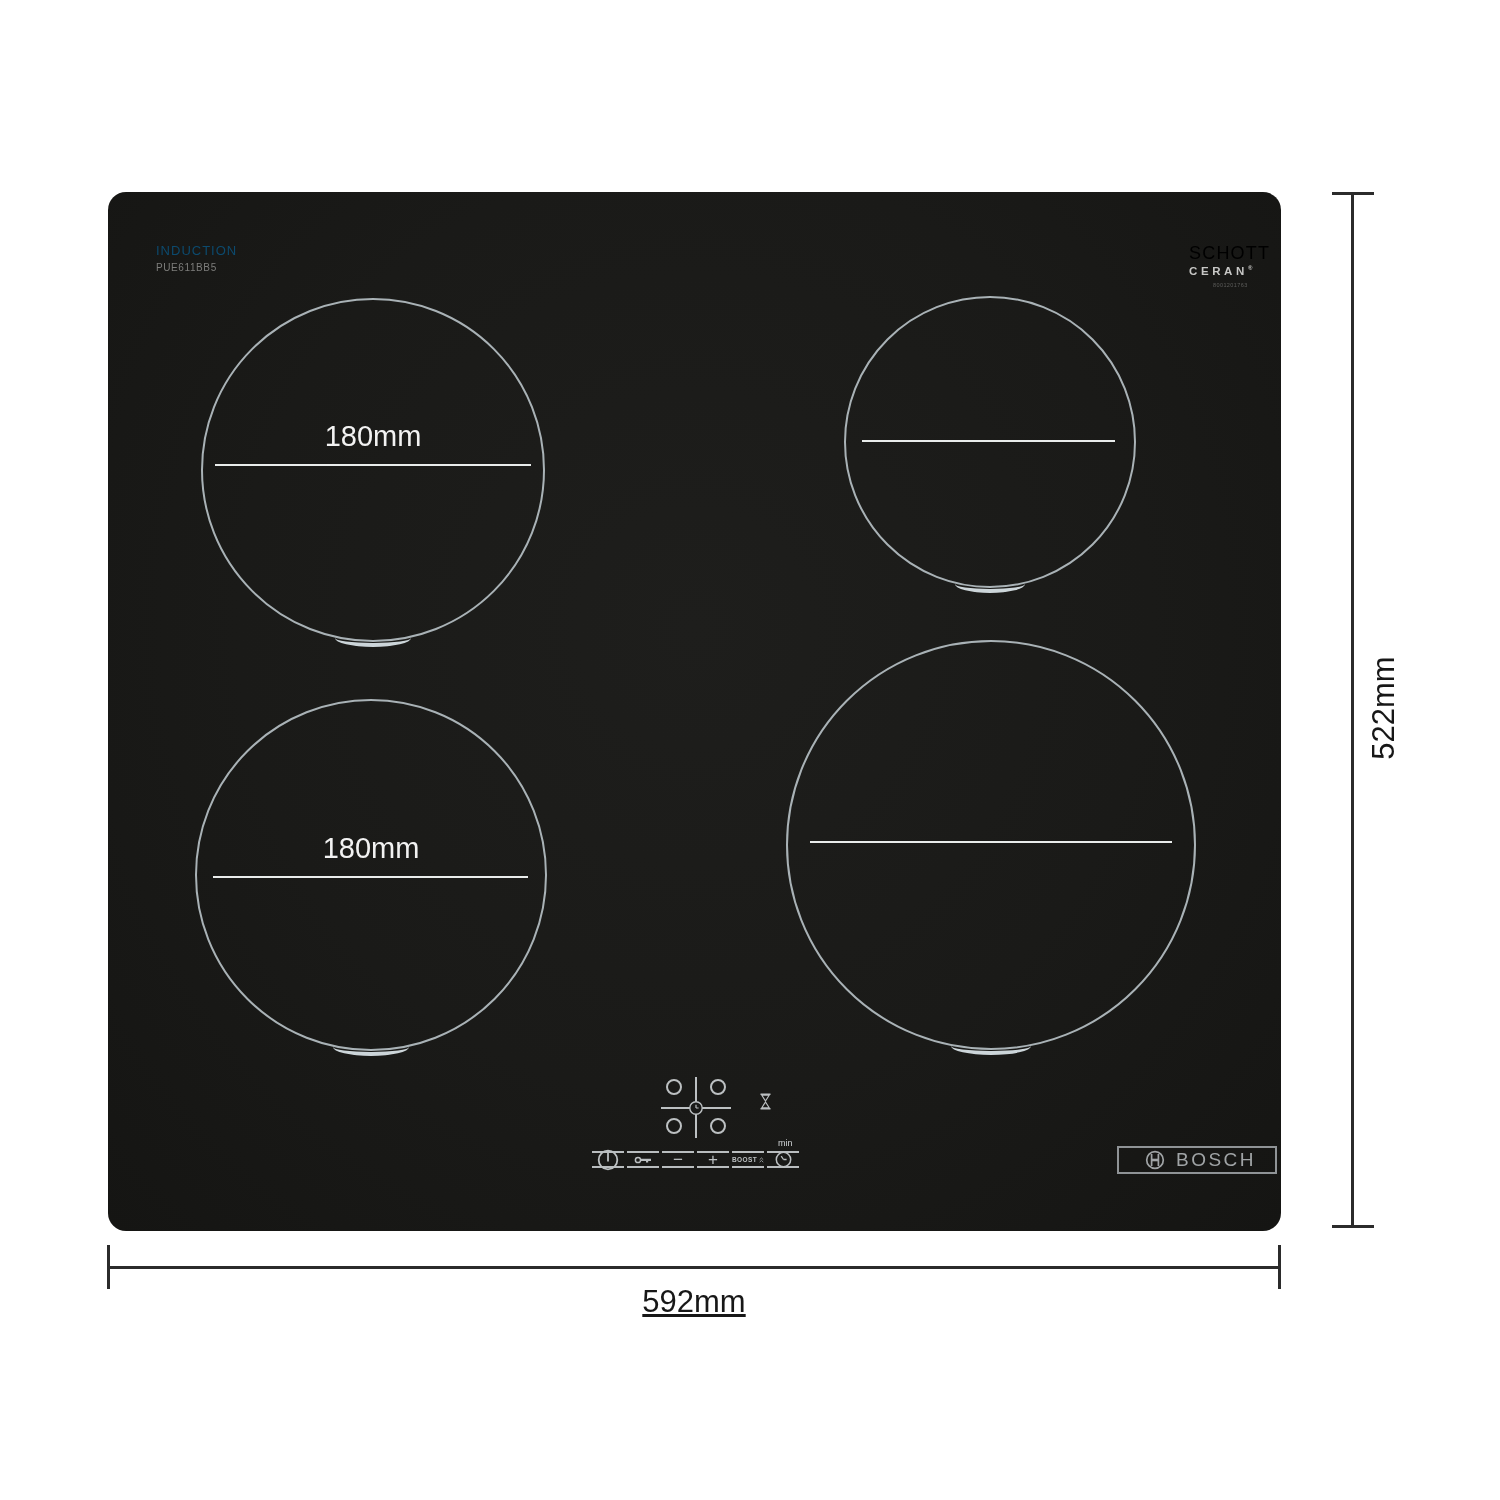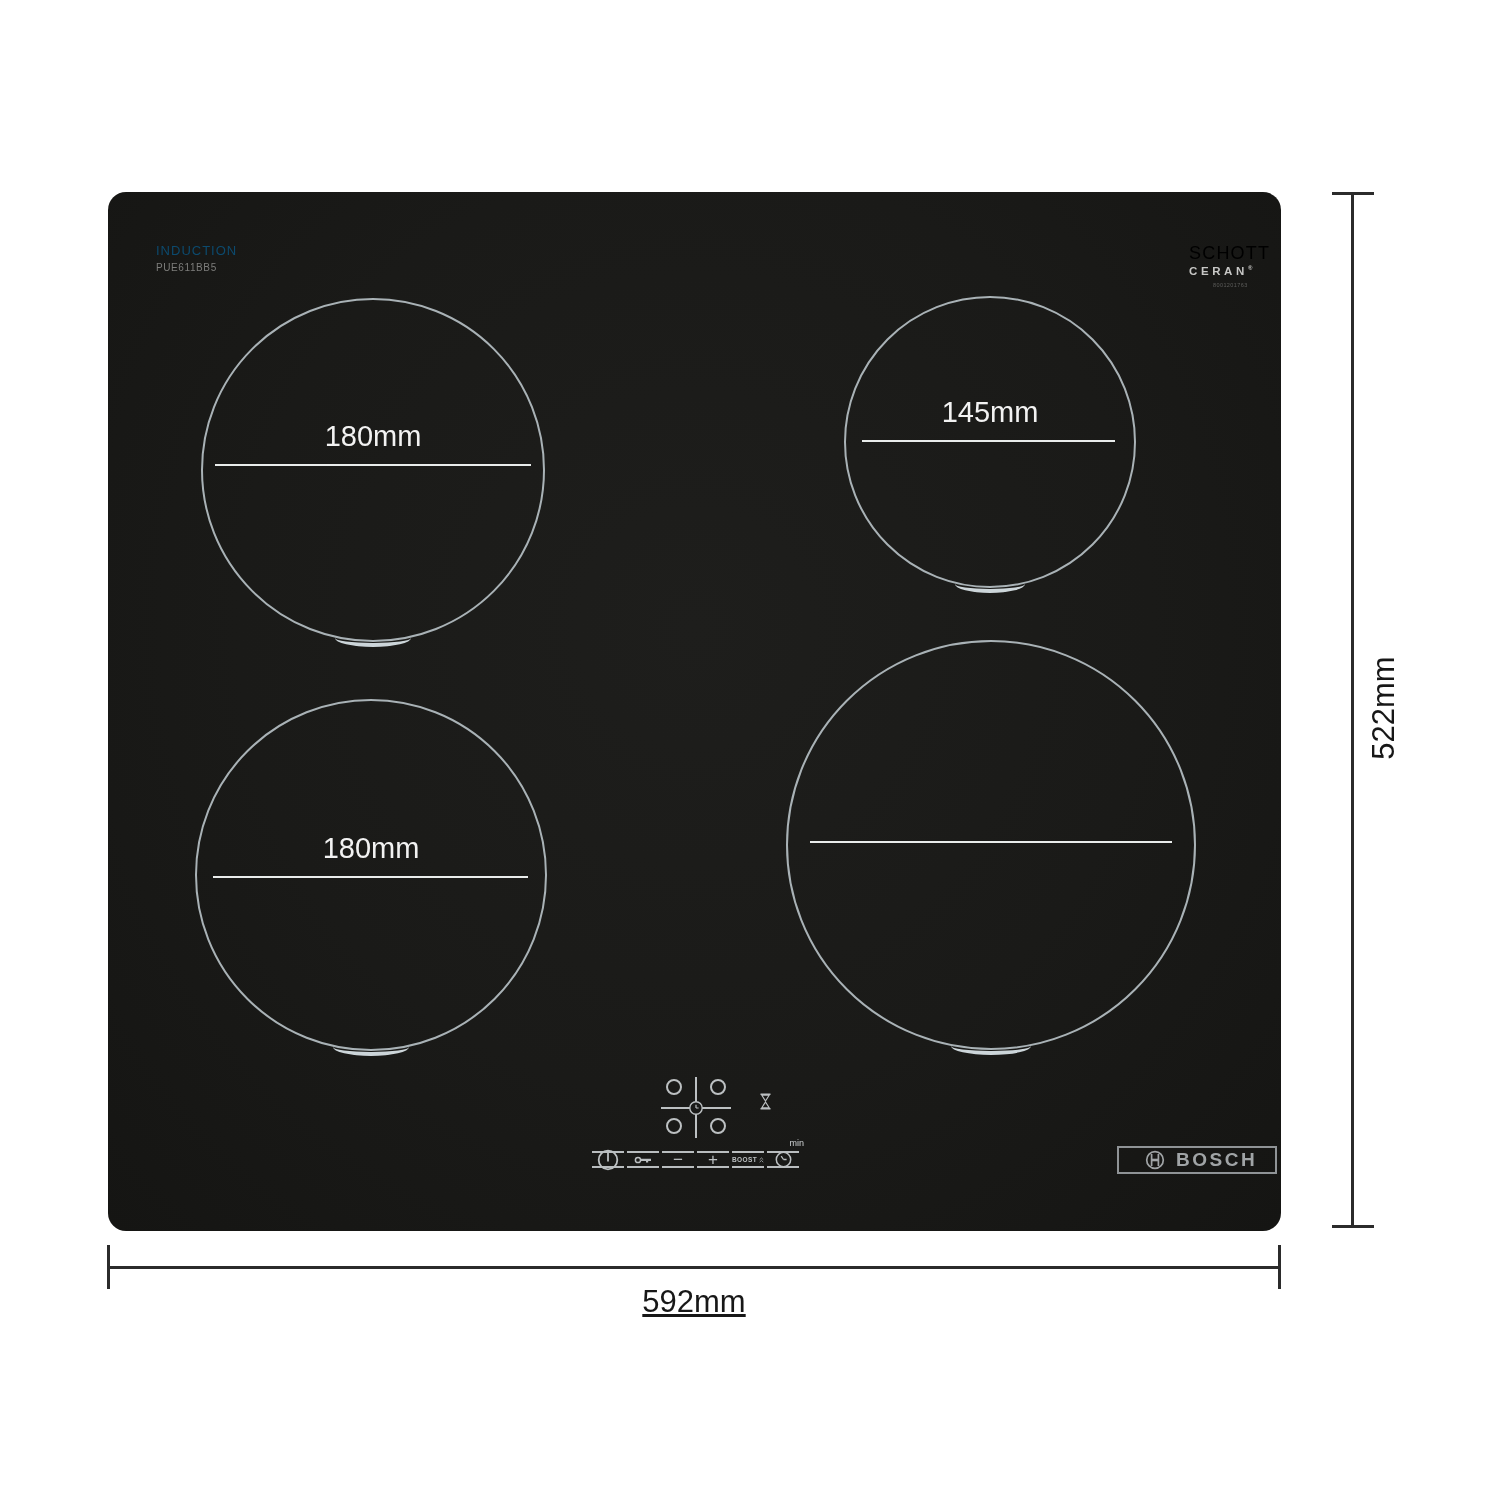--- a/index.html
+++ b/index.html
@@ -34,28 +34,28 @@
   .sel-circle{position:absolute;width:12px;height:12px;border:2px solid #bcc0c2;border-radius:50%;}
   .sel-line-v{position:absolute;left:695px;top:1077px;width:2px;height:61px;background:#bcc0c2;}
   .sel-line-h{position:absolute;left:661px;top:1107px;width:70px;height:2px;background:#bcc0c2;}
   .ctl-row{position:absolute;left:592px;top:1151px;display:flex;gap:3px;}
   .ctl-cell{
     width:32px;height:13px;border-top:2px solid #b9bdbf;border-bottom:2px solid #b9bdbf;
     display:flex;align-items:center;justify-content:center;position:relative;
   }
   .glyph-txt{color:#bcc0c2;font-size:17px;line-height:0;font-weight:400;}
   .boost-txt{color:#bcc0c2;font-size:6.5px;font-weight:700;letter-spacing:.4px;margin-right:2px;}
-  .min-label{position:absolute;left:778px;top:1138px;width:26px;text-align:right;
+  .min-label{position:absolute;left:778px;top:1138px;width:26px;text-align:left;
     font-size:9px;color:#cfd3d5;}
   
   .bosch-badge{
     position:absolute;left:1117px;top:1146px;width:160px;height:28px;
     border:2px solid #8f9396;display:flex;align-items:center;box-sizing:border-box;
   }
-  .bosch-word{color:#a0a4a6;font-size:19px;font-weight:700;letter-spacing:2.5px;margin-left:11px;}
+  .bosch-word{color:#a0a4a6;font-size:19px;font-weight:400;letter-spacing:2.5px;margin-left:11px;}
   
   .dim{background:#2b2b2b;position:absolute;}
   .dim-label{position:absolute;color:#171717;font-size:31px;text-align:center;}
 </style>
 </head>
 <body>
 
 <div class="canvas">
 
   <div class="hob"></div>
@@ -74,21 +74,20 @@
   <div class="zone" style="left:201px;top:298px;width:344px;height:344px;">
     <div class="ring"></div>
     <div class="zone-line" style="left:14px;width:316px;top:166px;"></div>
     <div class="zone-label" style="top:122px;">180mm</div>
     <div class="zone-notch" style="left:134px;top:331px;width:76px;"></div>
   </div>
 
   <div class="zone" style="left:844px;top:296px;width:292px;height:292px;">
     <div class="ring"></div>
     <div class="zone-line" style="left:18px;width:253px;top:144px;"></div>
-    <div class="zone-label" style="top:100px;">145mm</div>
     <div class="zone-notch" style="left:111px;top:279px;width:70px;"></div>
   </div>
 
   <div class="zone" style="left:195px;top:699px;width:352px;height:352px;">
     <div class="ring"></div>
     <div class="zone-line" style="left:18px;width:315px;top:177px;"></div>
     <div class="zone-label" style="top:133px;">180mm</div>
     <div class="zone-notch" style="left:138px;top:339px;width:76px;"></div>
   </div>
 

